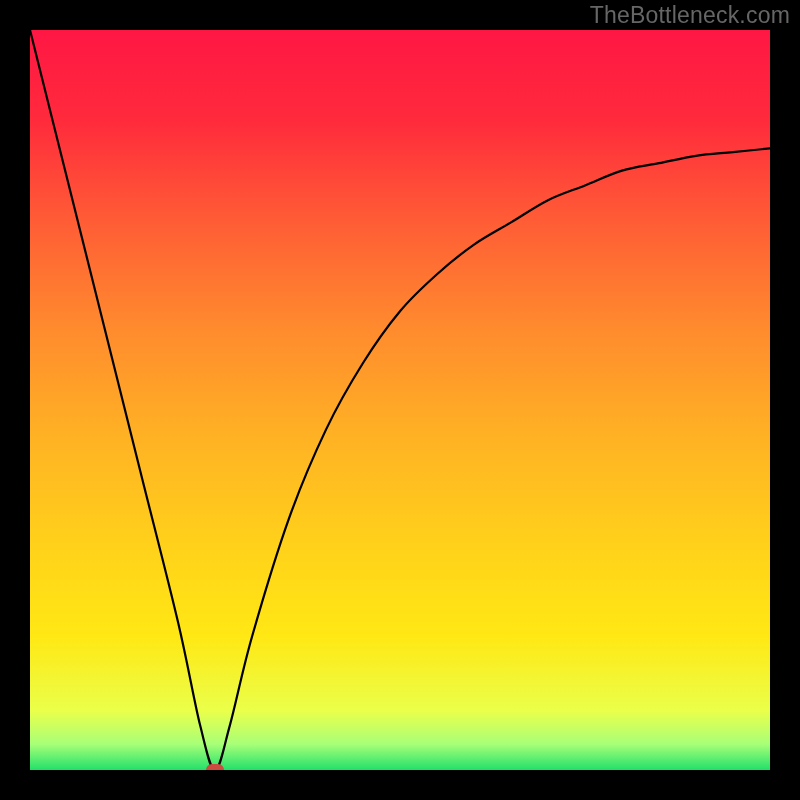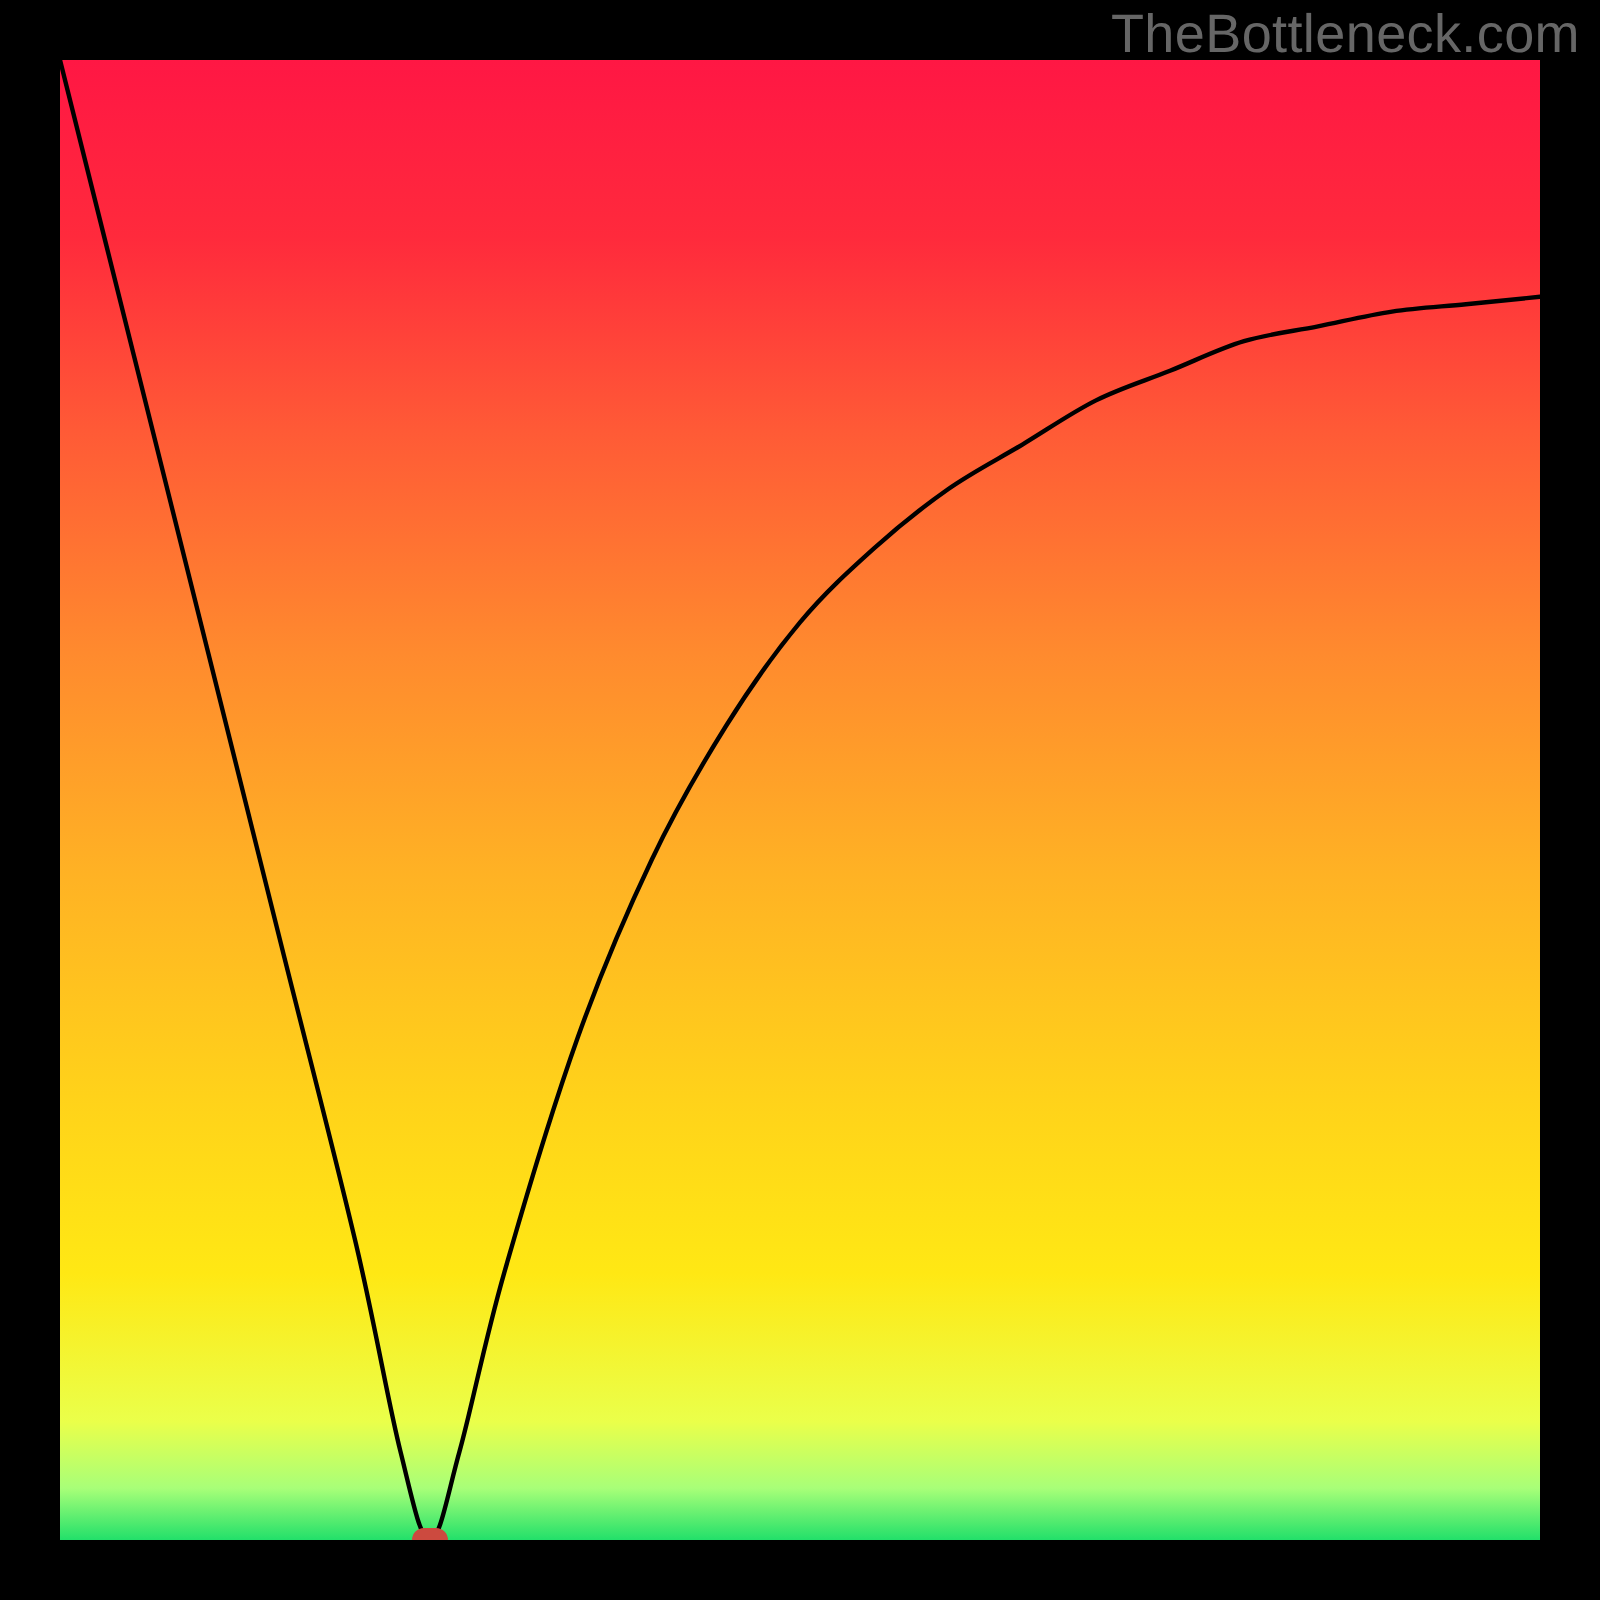--- a/index.html
+++ b/index.html
@@ -46,21 +46,21 @@
     width: 18px;
     height: 12px;
     border-radius: 6px;
     transform: translate(-50%, -50%);
   }
   .watermark {
     position: absolute;
     top: 2px;
     right: 10px;
     color: #666;
-    font-size: 27px;
+    font-size: 23px;
     font-weight: 500;
     letter-spacing: 0.2px;
   }
 </style>
 </head>
 <body>
 
 <div class="frame">
   <div class="watermark">TheBottleneck.com</div>
 

